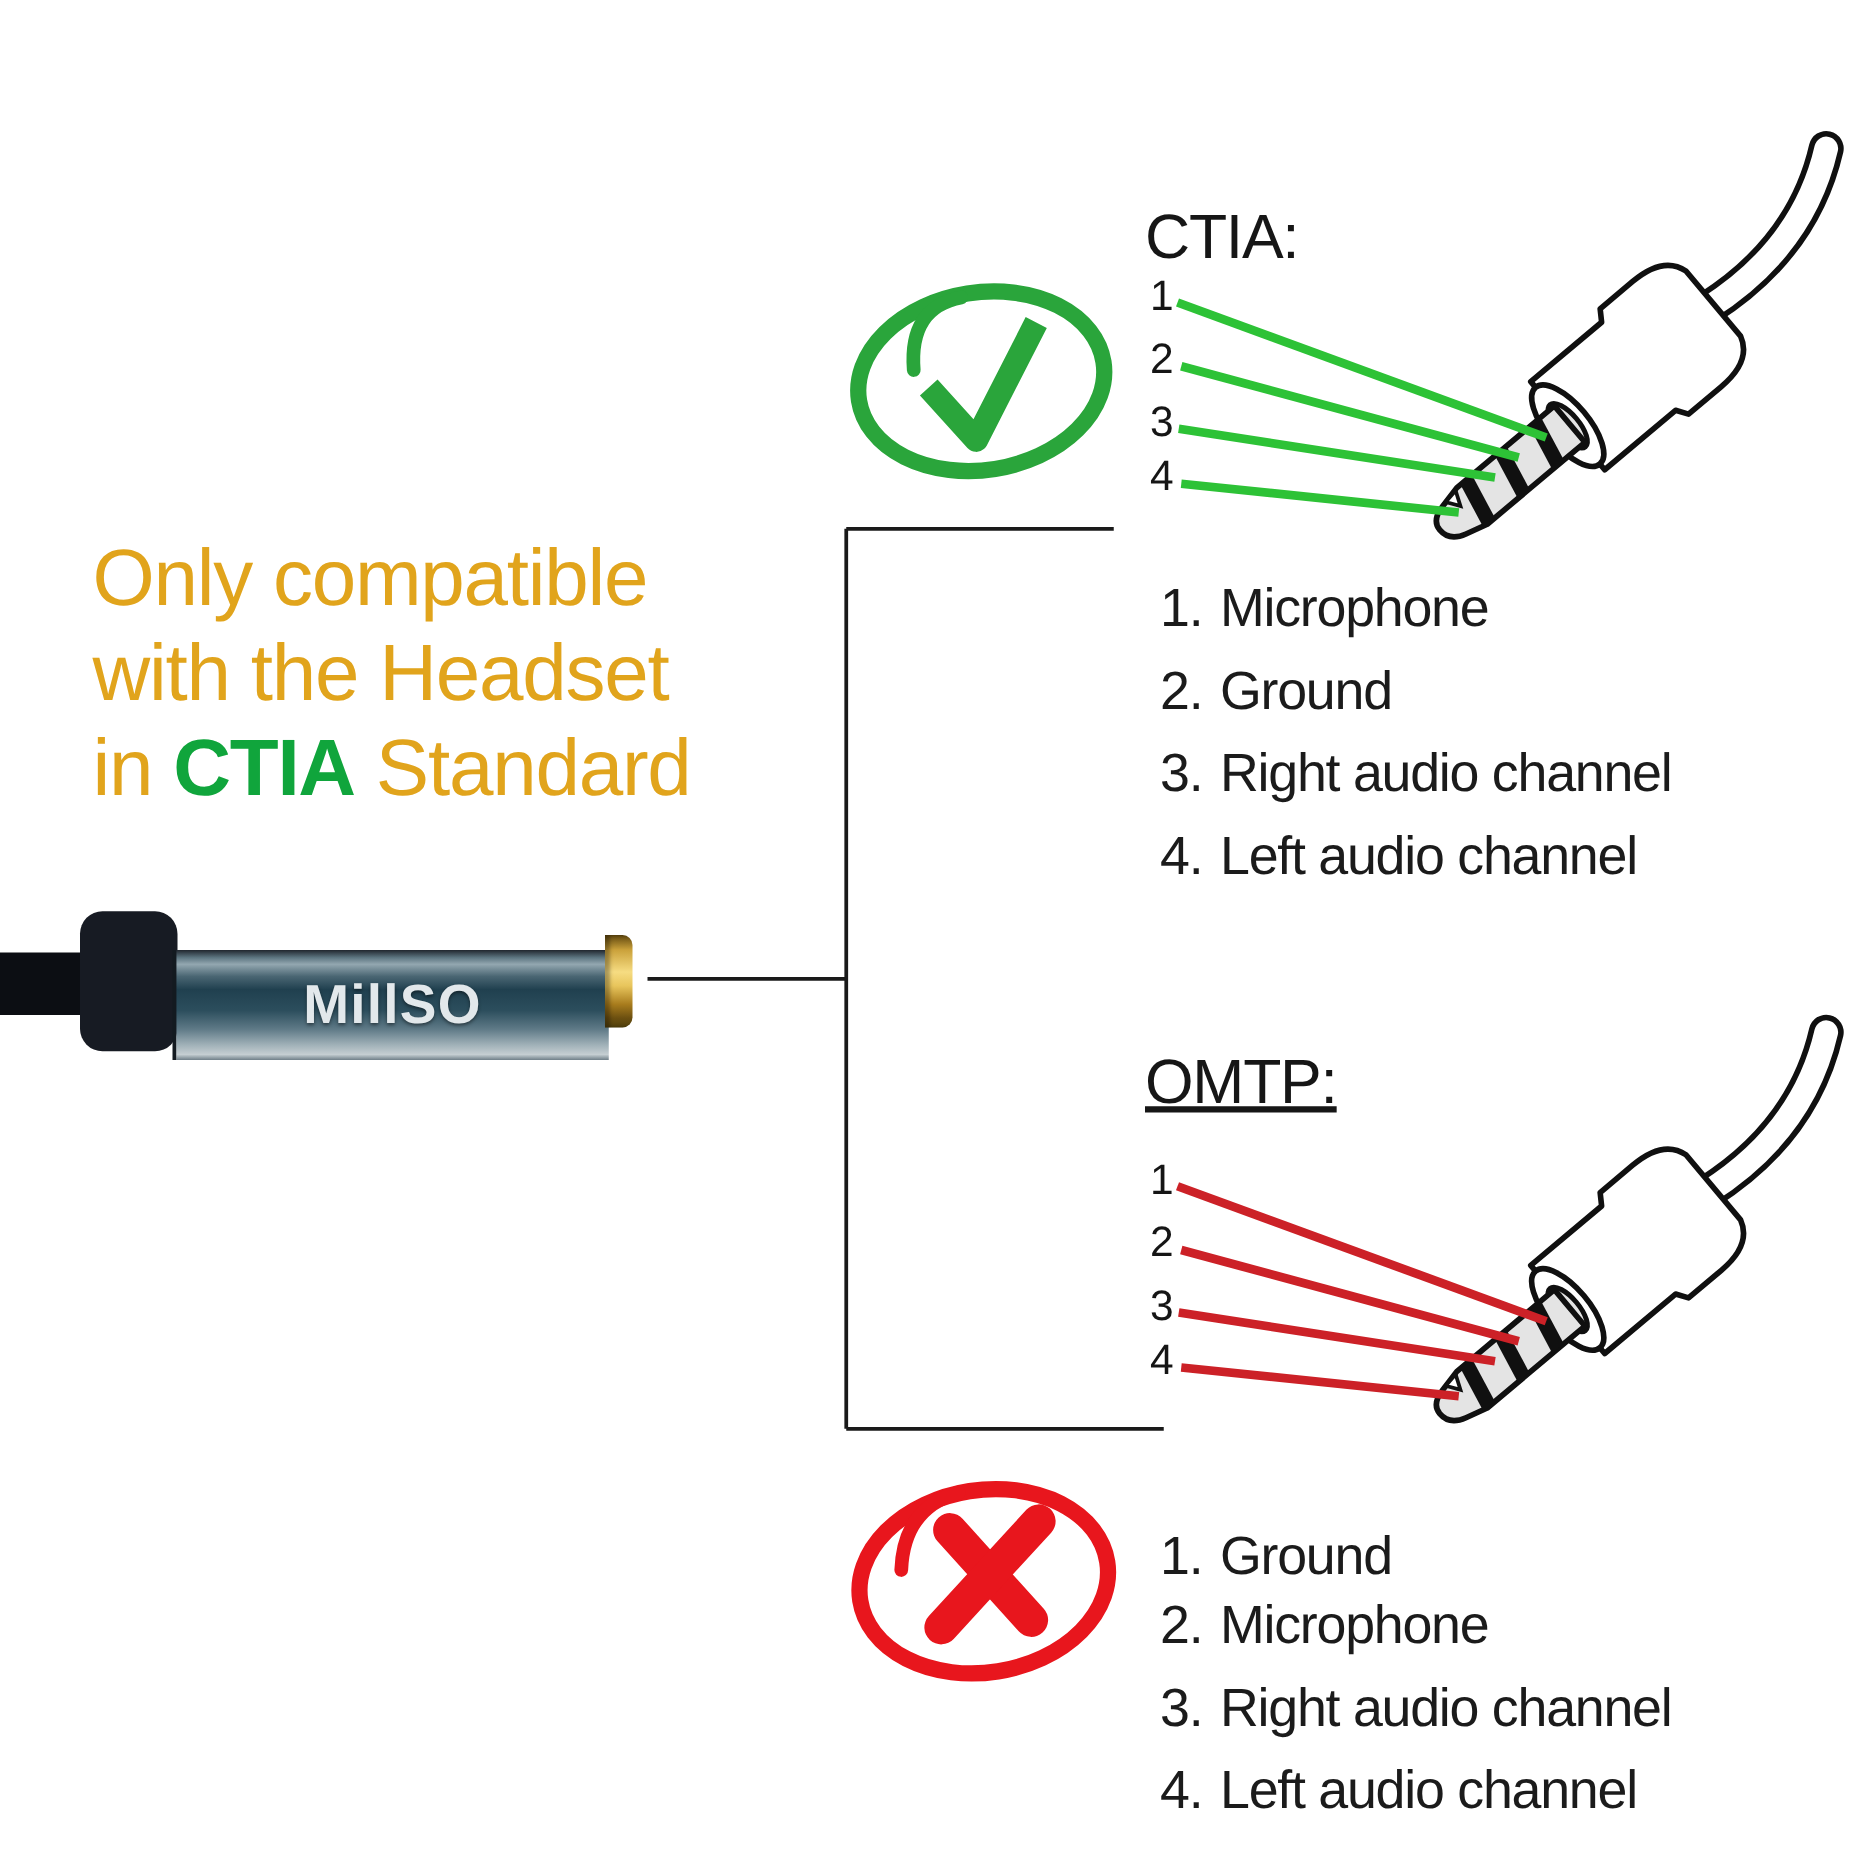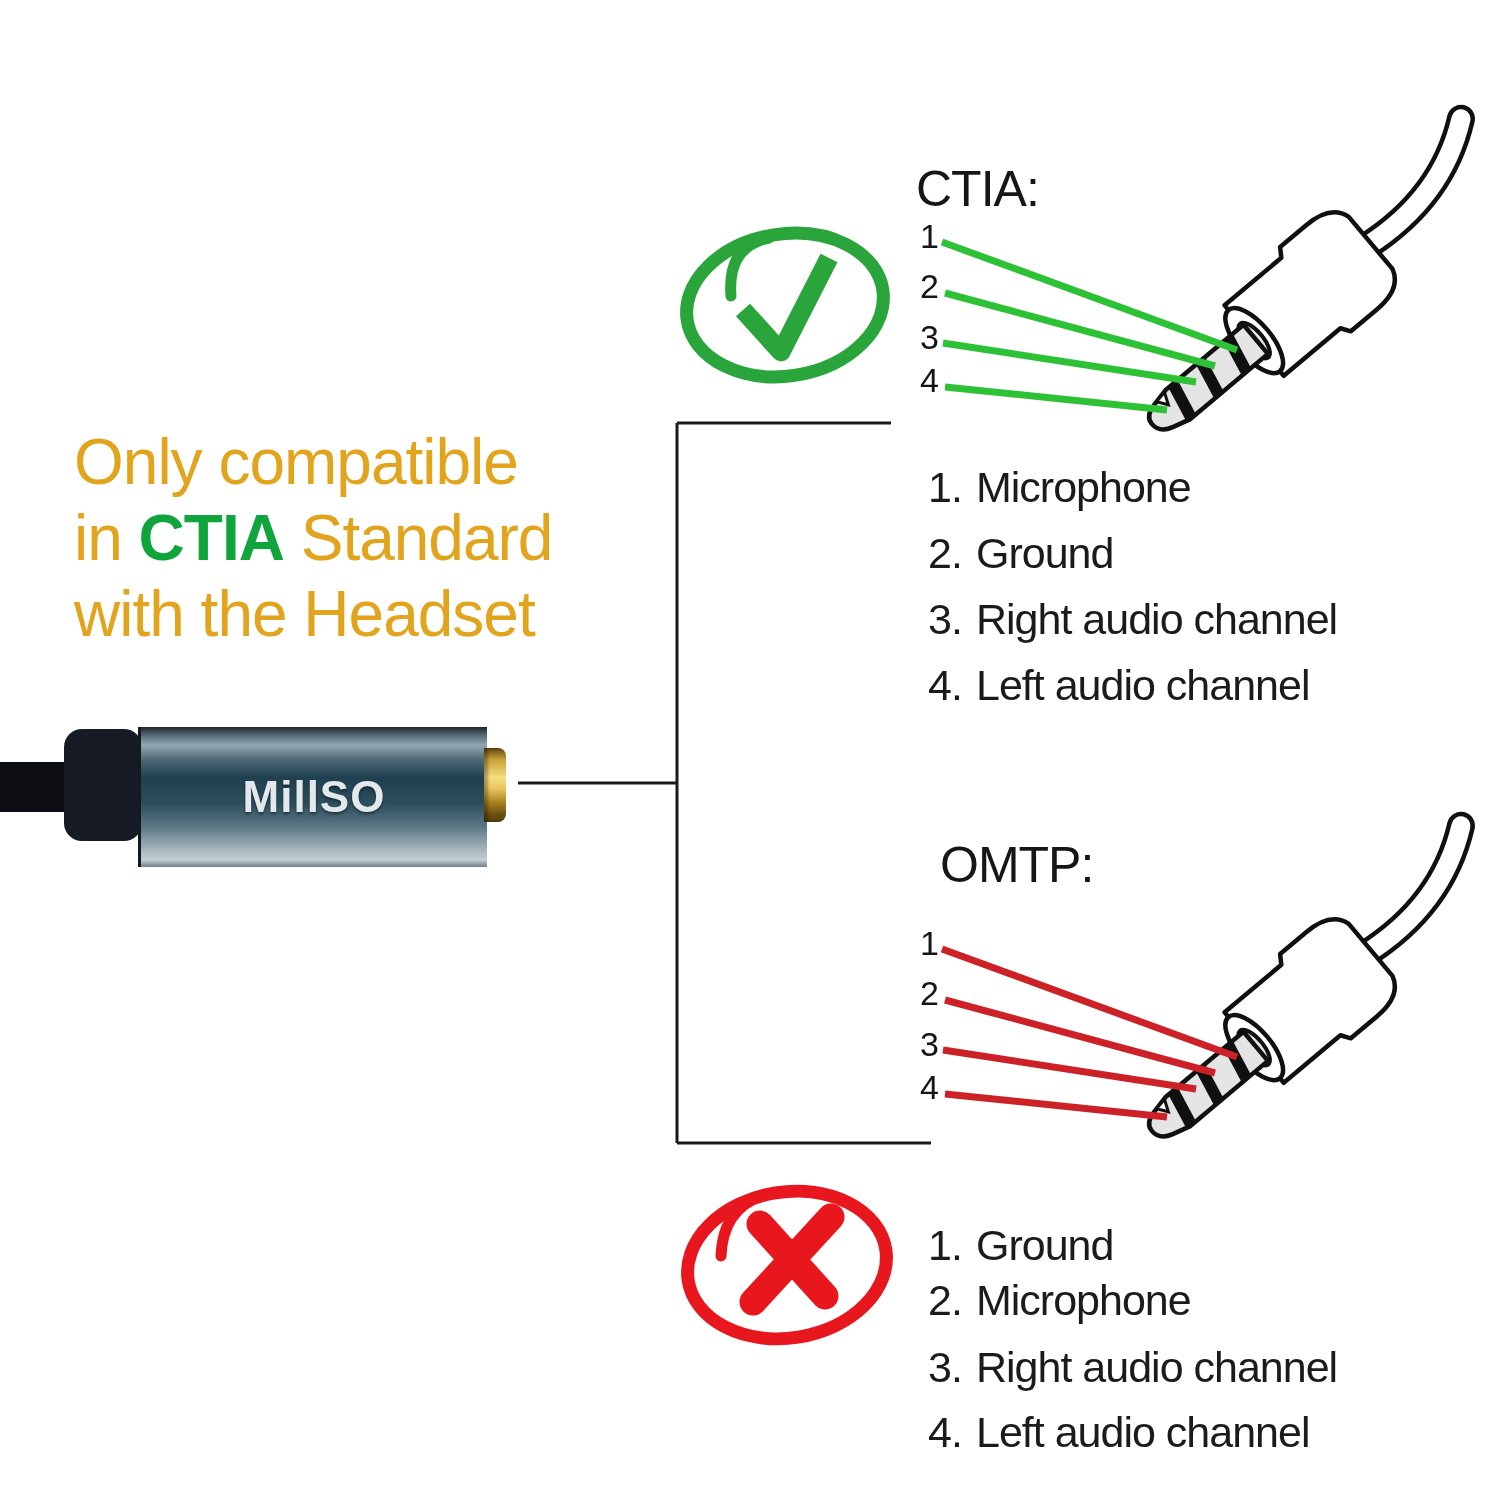--- a/index.html
+++ b/index.html
@@ -15,39 +15,39 @@
     font-size:64px;line-height:76px;color:#e1a41c;
     letter-spacing:-1px;
     margin-left:22px;
   }
   .headline .hl{color:#10a53c;font-weight:bold;}
 
   
   .adapter-cable{left:0;top:762px;width:72px;height:50px;background:#0c0e13;}
   .adapter-relief{left:64px;top:729px;width:78px;height:112px;background:#171b23;border-radius:18px;}
   .adapter-barrel{
-    left:138px;top:727px;width:346px;height:140px;
+    left:138px;top:760px;width:346px;height:88px;
     background:linear-gradient(180deg,#20262e 0%,#5d7681 7%,#93a7b0 13%,#4a6673 24%,#20404f 36%,#2c4e5d 55%,#5f7a87 72%,#9fb0b7 86%,#c5ced2 95%,#6f7f88 100%);
     border-left:3px solid #131a20;
     display:flex;align-items:center;justify-content:center;
   }
   .adapter-brand{
     font-size:44px;font-weight:bold;color:#e2e8eb;letter-spacing:1px;
     text-shadow:0 2px 3px rgba(0,0,0,.45);
   }
   .adapter-gold{
     left:484px;top:748px;width:22px;height:74px;border-radius:0 8px 8px 0;
     background:linear-gradient(180deg,#5f460e 0%,#caa13a 16%,#f6dc82 40%,#e8c55c 55%,#a87c1d 75%,#6b4f10 90%,#51400c 100%);
     box-shadow:inset 4px 0 3px rgba(0,0,0,.3);
   }
 
   
   .section-title{font-size:50px;color:#161616;letter-spacing:-1px;}
   .ctia-title{left:916px;top:116px;margin-top:44px;}
-  .omtp-title{left:940px;top:836px;}
+  .omtp-title{left:916px;top:836px;text-decoration:underline;}
 
   
   .pin-list{width:520px;}
   .ctia-list{left:928px;top:464px;}
   .omtp-list{left:928px;top:1222px;}
   .pin-row{font-size:43px;line-height:46px;color:#1b1b1b;letter-spacing:-1px;display:flex;}
   .ctia-list .pin-row{margin-bottom:20px;}
   .omtp-list .pin-row-2{margin-top:9px;}
   .omtp-list .pin-row-3{margin-top:21px;}
   .omtp-list .pin-row-4{margin-top:19px;}
@@ -74,22 +74,22 @@
       <path d="M22 -16 L34 -18 L29 -6 Z" fill="#ffffff" stroke="#101010" stroke-width="3"></path>
       <polygon points="40,-19 52,-19 44,19 32,19" fill="#101010"></polygon>
       <polygon points="76,-19 88,-19 80,19 68,19" fill="#101010"></polygon>
       <polygon points="112,-19 124,-19 116,19 104,19" fill="#101010"></polygon>
     </g>
   </defs>
 </svg>
 
 <div class="abs headline">
   <div>Only compatible</div>
+  <div>with the Headset</div>
   <div><span>in </span><span class="hl">CTIA</span><span> Standard</span></div>
-  <div>with the Headset</div>
 </div>
 
 <div class="abs adapter-cable"></div>
 <div class="abs adapter-relief"></div>
 <div class="abs adapter-barrel">
   <span class="adapter-brand">MillSO</span>
 </div>
 <div class="abs adapter-gold"></div>
 
 <svg class="abs" style="left:0;top:0" width="1500" height="1500" viewBox="0 0 1500 1500">

